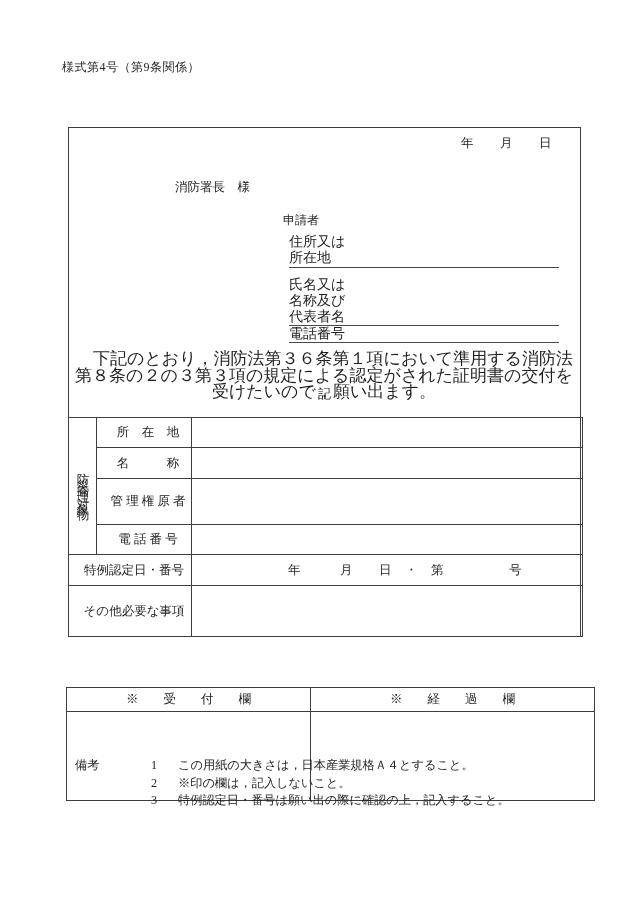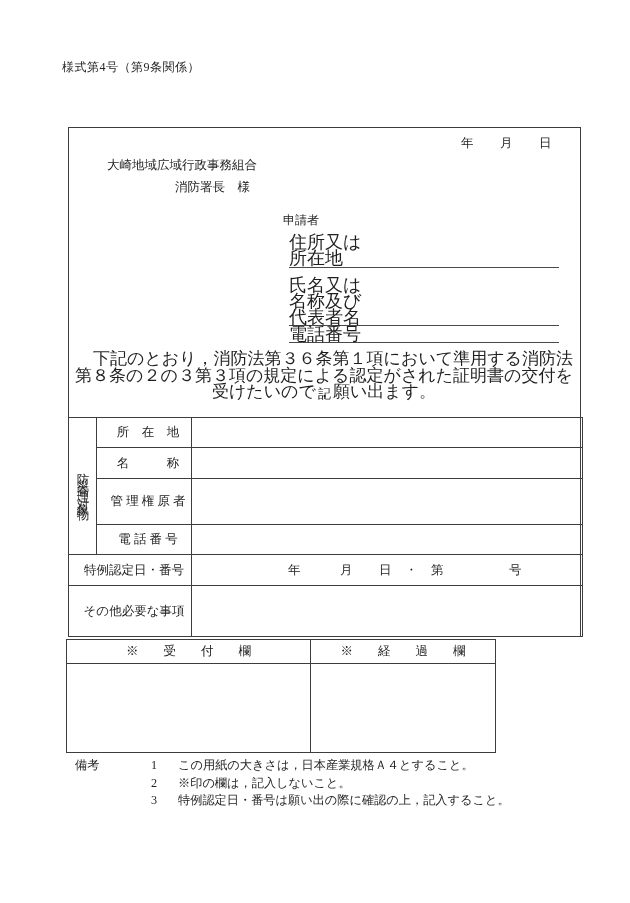--- a/index.html
+++ b/index.html
@@ -45,21 +45,21 @@
     letter-spacing: 0.5px;
   }
   .recipient-org   { position: absolute; left: 38px;  top: 29px; font-size: 12.5px; }
   .recipient-salut { position: absolute; left: 106px; top: 51px; font-size: 12.5px; }
   .applicant-label { position: absolute; left: 214px; top: 84px; font-size: 12px; }
 
   .field {
     position: absolute;
     left: 220px;
     width: 270px;
-    font-size: 18px;
+    font-size: 14px;
     line-height: 16px;
     border-bottom: 1px solid #4a4a4a;
   }
   .field-address { top: 106px; padding-bottom: 1px; }
   .field-name    { top: 149px; padding-bottom: 0; }
   .field-phone   { top: 198px; padding-bottom: 0; }
 
   .request-paragraph {
     position: absolute;
     left: 2px; top: 223px;
@@ -69,21 +69,21 @@
     text-indent: 18px;
     text-align: center;
   }
   .ki-marker {
     position: absolute;
     left: 0; right: 0; top: 257px;
     text-align: center;
     font-size: 13px;
   }
 
-  table { border-collapse: collapse; table-layout: fixed; }
+  table { border-collapse: collapse; table-layout: fixed; margin-top: 48px; }
   td { border: 1px solid #3d3d3d; vertical-align: middle; font-size: 12.5px; }
 
   .facility-table {
     position: absolute;
     left: -1px; bottom: -1px;
     width: 515px;
   }
   .facility-table td.vcell { text-align: center; padding: 4px 0; }
   .facility-table .vtext {
     writing-mode: vertical-rl;
@@ -95,21 +95,21 @@
   }
   .facility-table td.lcell { text-align: center; padding-left: 8px; }
   .facility-table td.vval  { padding-left: 8px; }
   .facility-table td.cert-val { padding-left: 96px; letter-spacing: 0.5px; }
   tr.r1 { height: 30px; } tr.r2 { height: 31px; } tr.r3 { height: 46px; }
   tr.r4 { height: 30px; } tr.r5 { height: 31px; } tr.r6 { height: 51px; }
 
   .stamp-table {
     position: absolute;
     left: 66px; top: 639px;
-    width: 430px;
+    width: 529px;
   }
   .stamp-table td { text-align: center; }
   tr.sh { height: 24px; }
   tr.sb { height: 89px; }
 
   .notes {
     position: absolute;
     left: 75px; top: 757px;
     display: flex;
     font-size: 12.2px;
@@ -125,21 +125,20 @@
 
 <div class="page">
 
   <div class="form-number">様式第4号（第9条関係）</div>
 
 
   <div class="outer-box">
 
     <div class="date-line">年　　月　　日</div>
 
-    <div class="recipient-org">大崎地域広域行政事務組合</div>
 
     <div class="recipient-salut">消防署長　様</div>
 
     <div class="applicant-label">申請者</div>
 
     <div class="field field-address">
       <div>住所又は</div>
       <div>所在地</div>
     </div>
 

